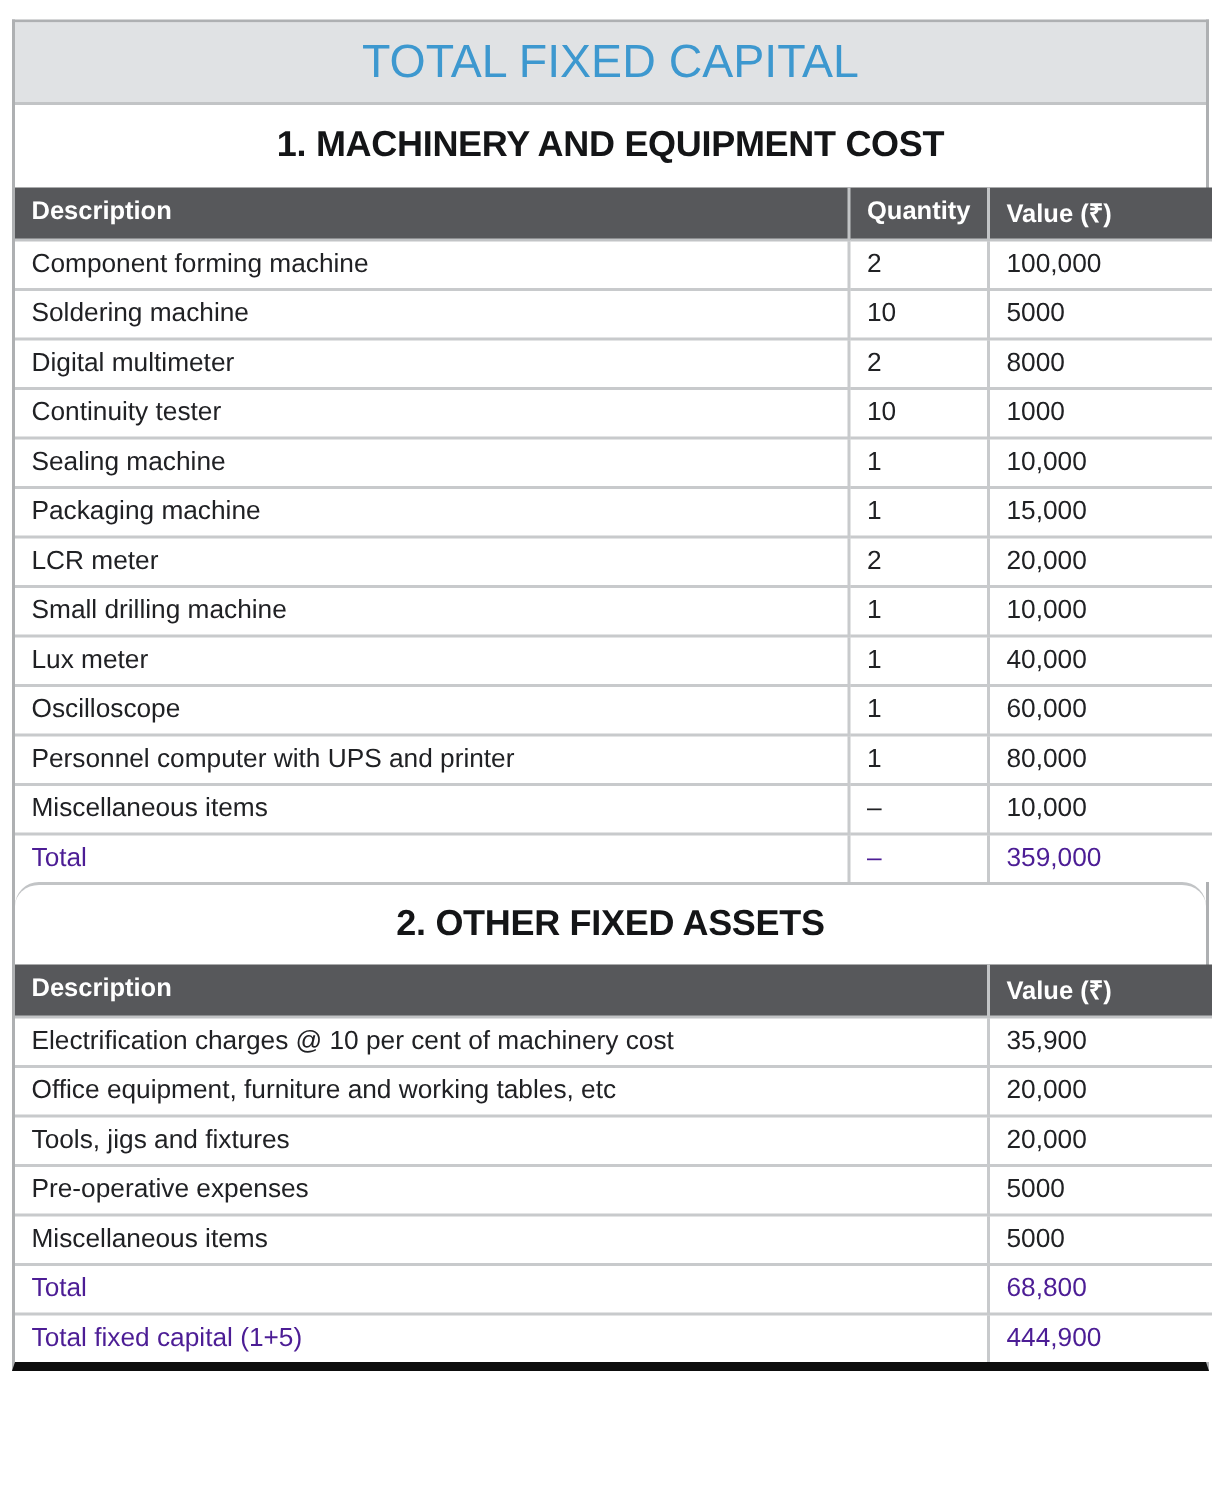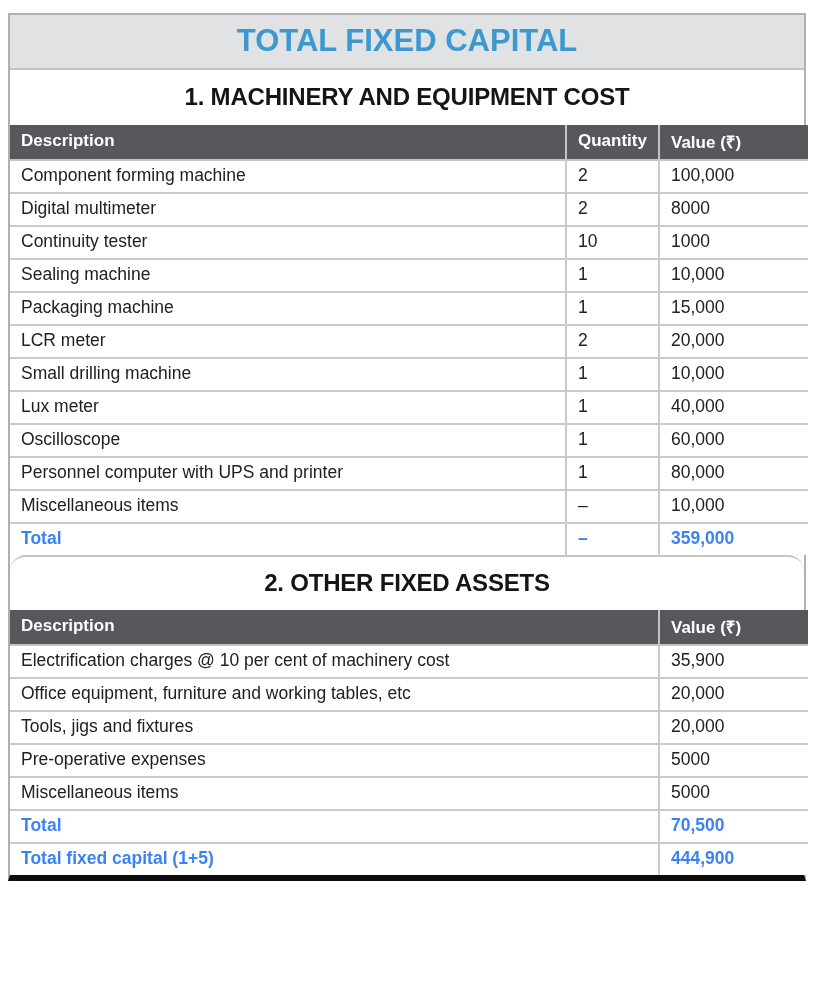--- a/index.html
+++ b/index.html
@@ -27,21 +27,21 @@
   }
   .table-label {
     font-size: 23px;
     font-weight: bold;
     color: #111214;
     letter-spacing: 0px;
     line-height: 28px;
   }
   .table-main-title {
     font-size: 31px;
-    font-weight: bold;
+    font-weight: normal;
     color: #3d98cf;
     letter-spacing: 0px;
     line-height: 34px;
   }
   
   .section-heading {
     background: #ffffff;
     text-align: center;
     font-size: 24px;
     font-weight: bold;
@@ -78,22 +78,22 @@
     padding: 4px 11px 6px 11px;
     border: 2px solid #c8cacc;
     color: #202124;
   }
   table.data-table th:first-child,
   table.data-table td:first-child { border-left: none; }
   table.data-table th:last-child,
   table.data-table td:last-child { border-right: none; }
   table.data-table tr:last-child td { border-bottom: none; }
   tr.total-row td, tr.grand-total-row td {
-    font-weight: bold;
-    color: #3b82f6;
+    font-weight: normal;
+    color: #4c1d95;
   }
 </style>
 </head>
 <body>
 
 <div class="table-card">
 
   <header class="title-block">
     <div class="table-main-title">TOTAL FIXED CAPITAL</div>
   </header>
@@ -113,20 +113,25 @@
         <th>Value (₹)</th>
       </tr>
     </thead>
     <tbody>
       <tr>
         <td>Component forming machine</td>
         <td>2</td>
         <td>100,000</td>
       </tr>
       <tr>
+        <td>Soldering machine</td>
+        <td>10</td>
+        <td>5000</td>
+      </tr>
+      <tr>
         <td>Digital multimeter</td>
         <td>2</td>
         <td>8000</td>
       </tr>
       <tr>
         <td>Continuity tester</td>
         <td>10</td>
         <td>1000</td>
       </tr>
       <tr>
@@ -206,21 +211,21 @@
       <tr>
         <td>Pre-operative expenses</td>
         <td>5000</td>
       </tr>
       <tr>
         <td>Miscellaneous items</td>
         <td>5000</td>
       </tr>
       <tr class="total-row">
         <td>Total</td>
-        <td>70,500</td>
+        <td>68,800</td>
       </tr>
       <tr class="grand-total-row">
         <td>Total fixed capital (1+5)</td>
         <td>444,900</td>
       </tr>
     </tbody>
   </table>
 
 </div>
 

